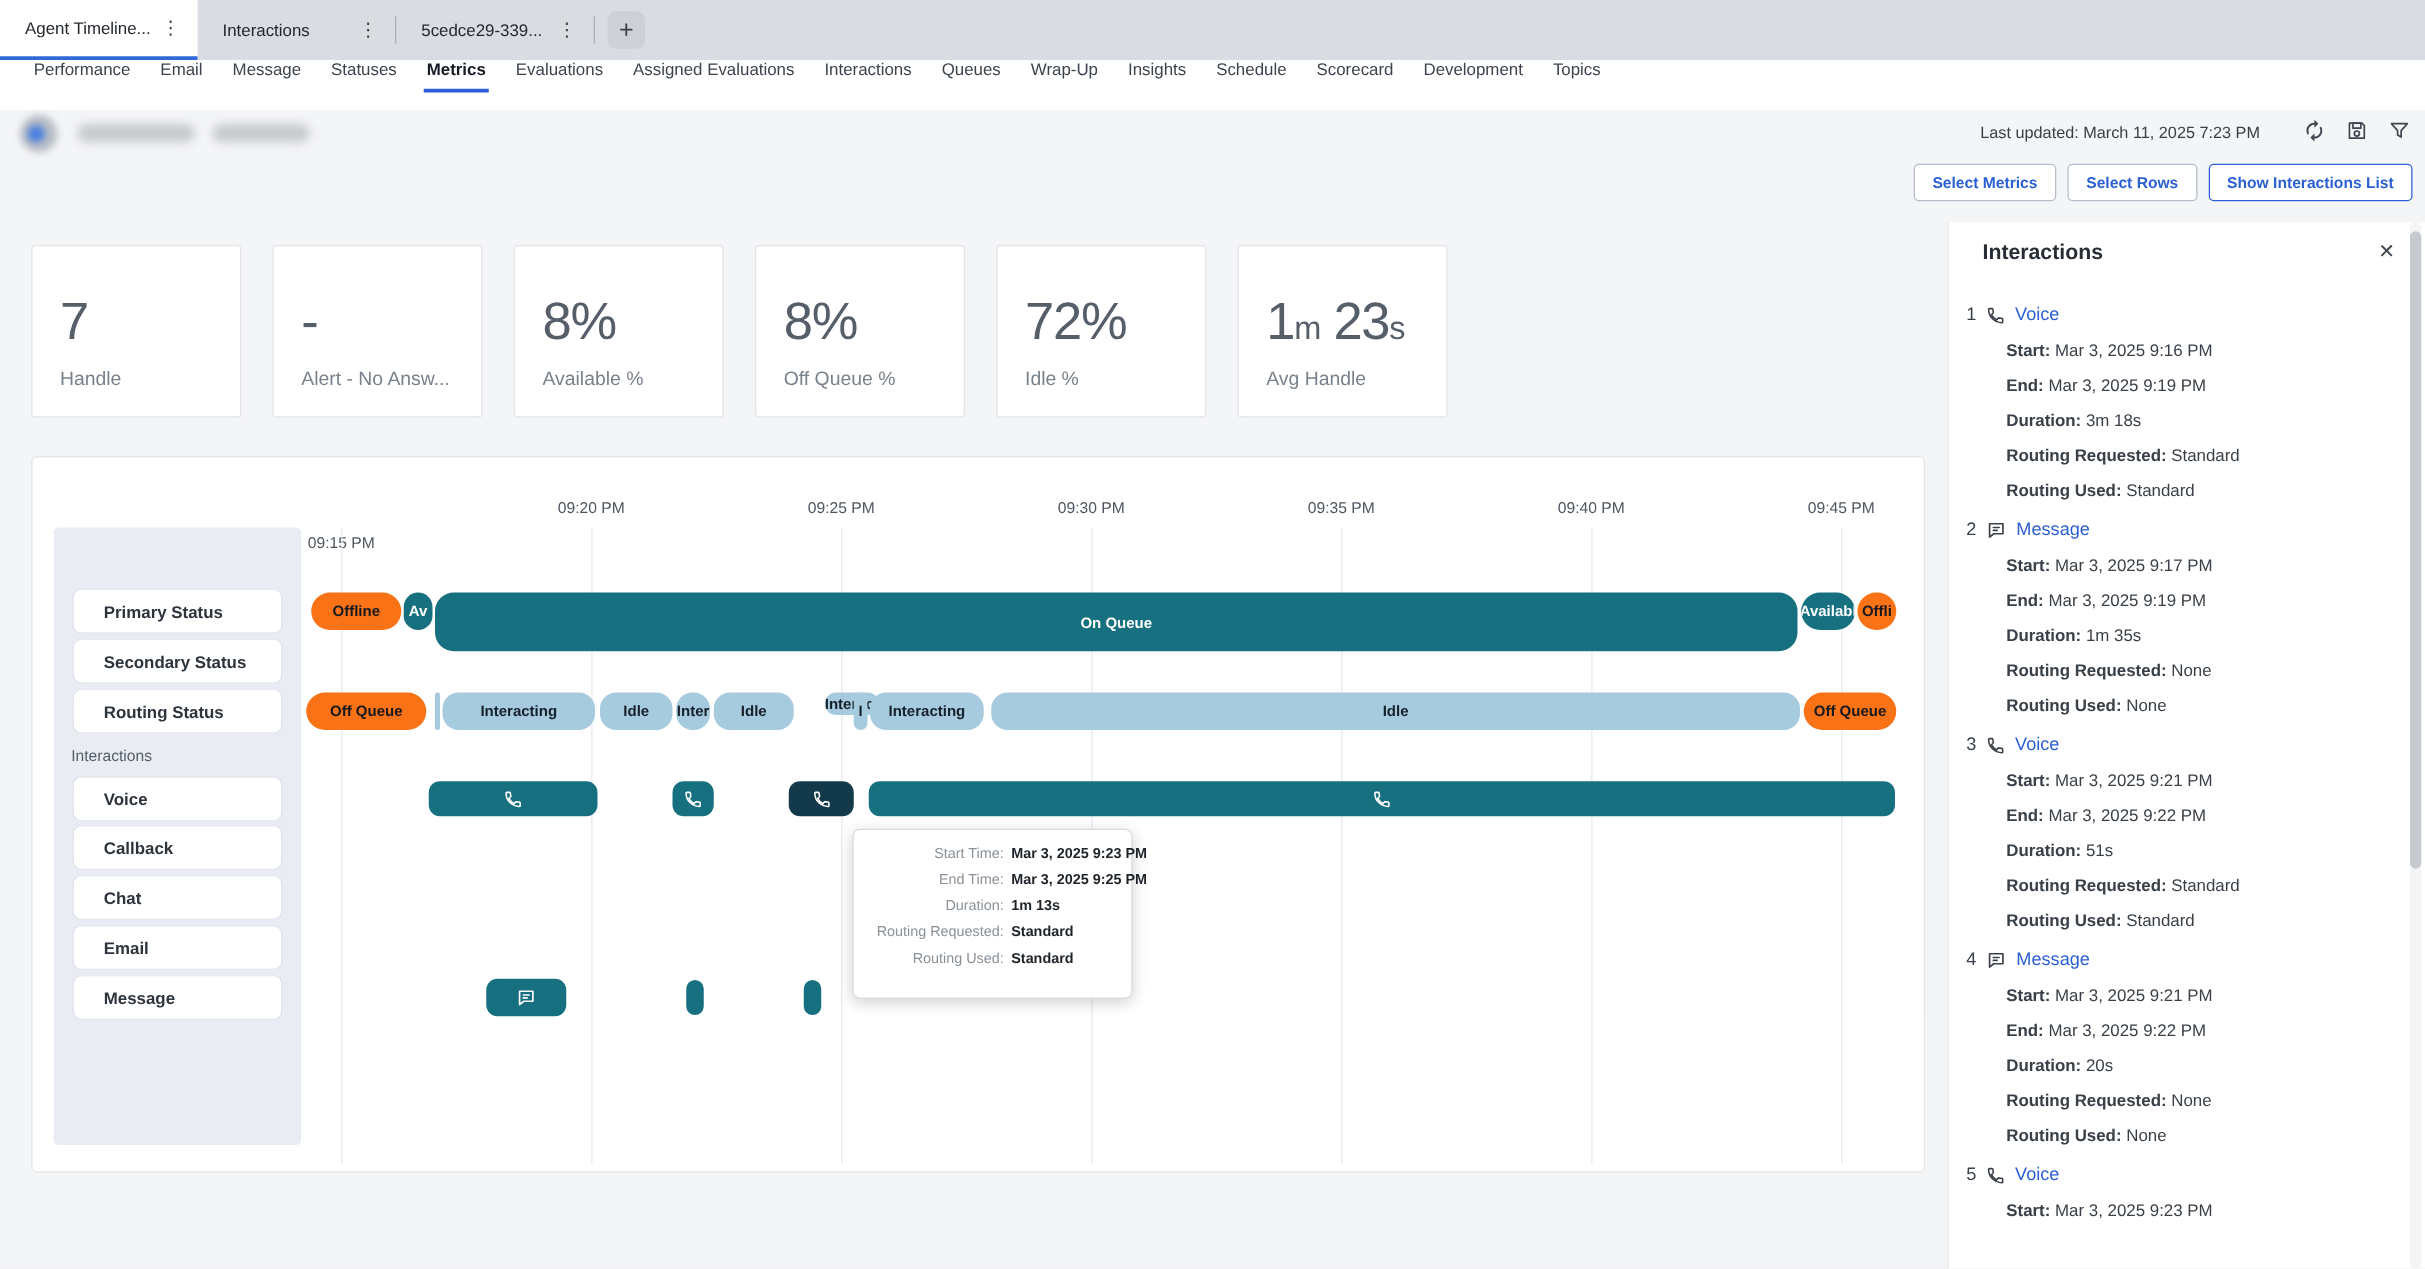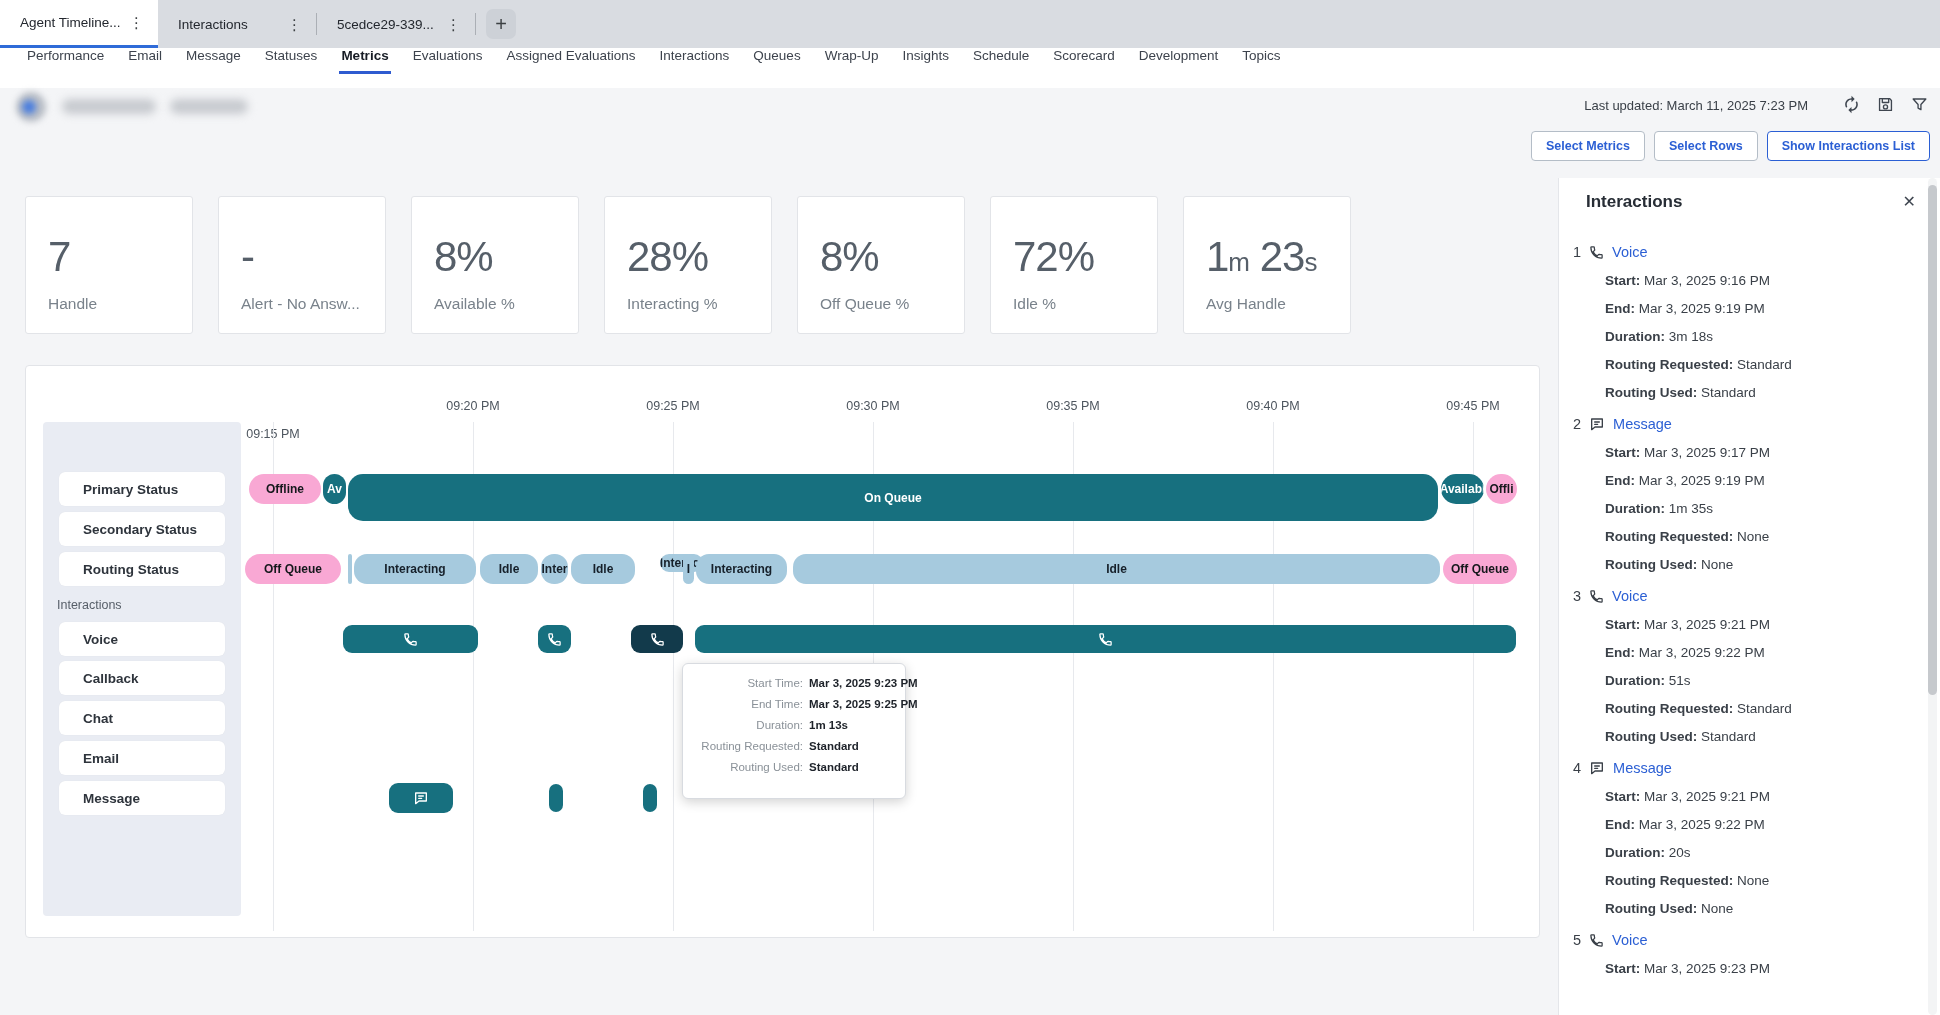--- a/index.html
+++ b/index.html
@@ -47,21 +47,21 @@
   .tl-card { position:absolute; left:25px; top:365px; width:1515px; height:573px; background:#fff; border:1px solid #e2e4e8; border-radius:4px; }
   .axis-label { position:absolute; top:33px; transform:translateX(-50%); font-size:12.5px; color:#4e565f; white-space:nowrap; }
   .gridline { position:absolute; top:56px; height:509px; width:1px; background:#e7e9ed; }
   .row-panel { position:absolute; left:17px; top:56px; width:198px; height:494px; background:#e9ecf3; border-radius:4px; }
   .row-chip { position:absolute; left:33px; width:166px; height:34px; background:#fff; border-radius:6px; display:flex; align-items:center; padding-left:24px; font-size:13.5px; font-weight:700; color:#2e343c; box-shadow:0 0 1px rgba(0,0,0,.08); }
   .row-section { position:absolute; left:31px; font-size:12.5px; color:#565e68; }
 
   .seg { position:absolute; display:flex; align-items:center; justify-content:center; font-weight:700; font-size:12px; border-radius:15px; overflow:hidden; white-space:nowrap; }
   .seg.teal { background:#17707f; color:#fff; }
   .seg.dark { background:#123a4b; color:#fff; }
-  .seg.gray { background:#f9a8d4; color:#15181c; }
+  .seg.gray { background:#f97316; color:#15181c; }
   .seg.lightblue { background:#a6cade; color:#16202a; border-radius:13px; }
   .seg.bar { border-radius:9px; }
 
   .tooltip { position:absolute; left:656px; top:297px; width:224px; height:136px; background:#fff; border:1px solid #d8dbe0; border-radius:6px; box-shadow:0 3px 12px rgba(0,0,0,.18); z-index:6; padding:13px 10px 0 8px; }
   .tt-row { display:flex; align-items:baseline; margin-bottom:9px; }
   .tt-label { flex:0 0 112px; text-align:right; font-size:11.5px; color:#8a9198; margin-right:6px; white-space:nowrap; }
   .tt-value { font-size:11.5px; font-weight:700; color:#1e232a; white-space:nowrap; }
 
   
   .panel { position:absolute; left:1558px; top:178px; width:382px; height:837px; background:#fff; border-left:1px solid #e4e6ea; overflow:hidden; }
@@ -158,24 +158,20 @@
         <div class="mval">7</div>
         <div class="mlabel">Handle</div>
       </div>
       <div class="mcard">
         <div class="mval">-</div>
         <div class="mlabel">Alert - No Answ...</div>
       </div>
       <div class="mcard">
         <div class="mval">8%</div>
         <div class="mlabel">Available %</div>
-      </div>
-      <div class="mcard">
-        <div class="mval">28%</div>
-        <div class="mlabel">Interacting %</div>
       </div>
       <div class="mcard">
         <div class="mval">8%</div>
         <div class="mlabel">Off Queue %</div>
       </div>
       <div class="mcard">
         <div class="mval">72%</div>
         <div class="mlabel">Idle %</div>
       </div>
       <div class="mcard">

